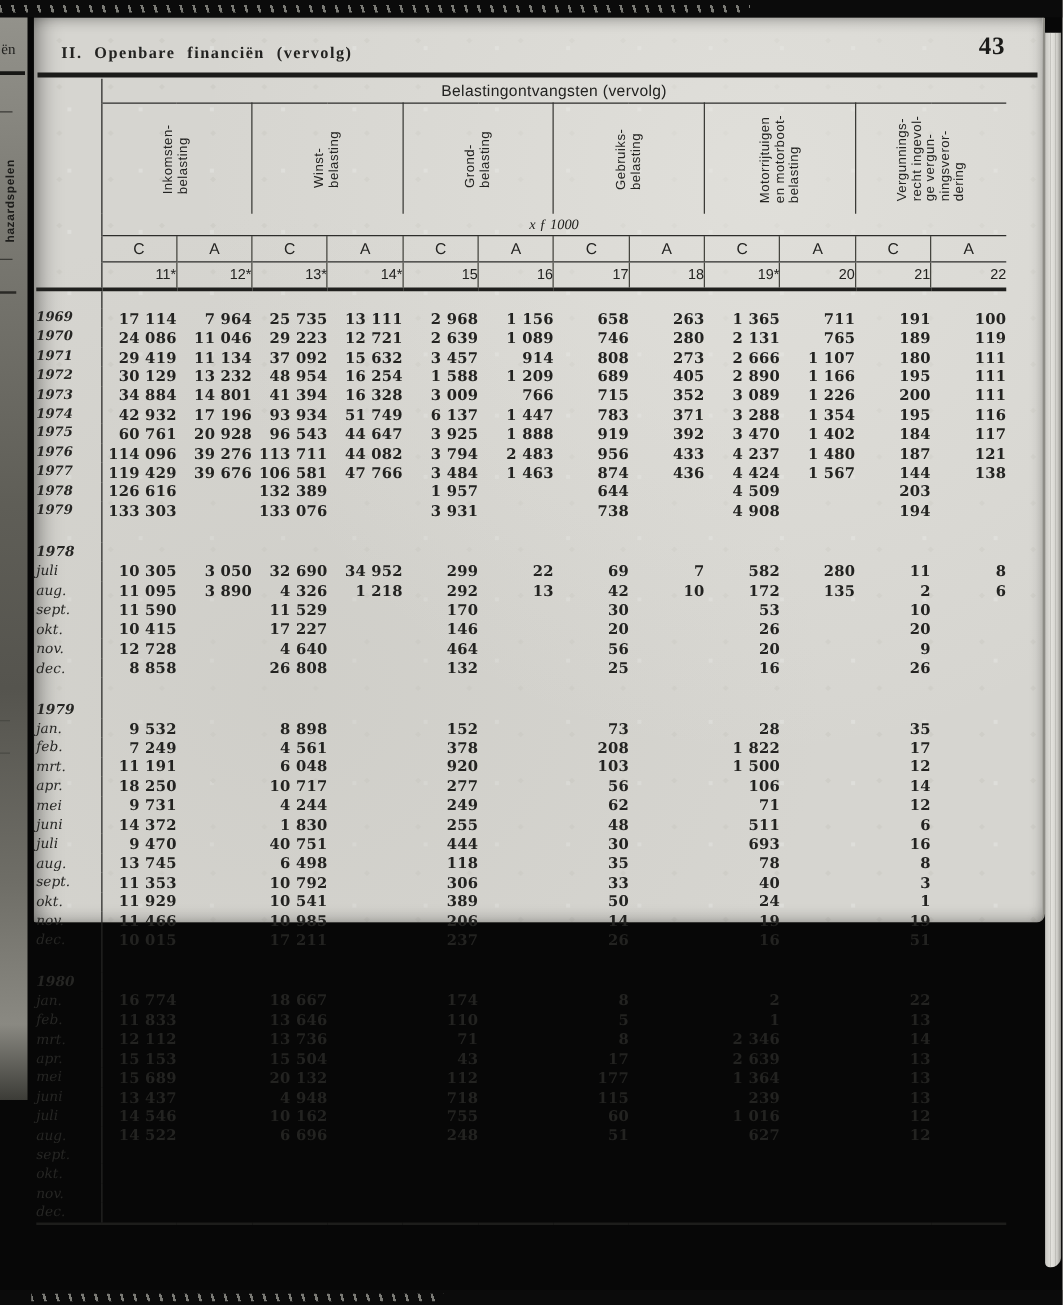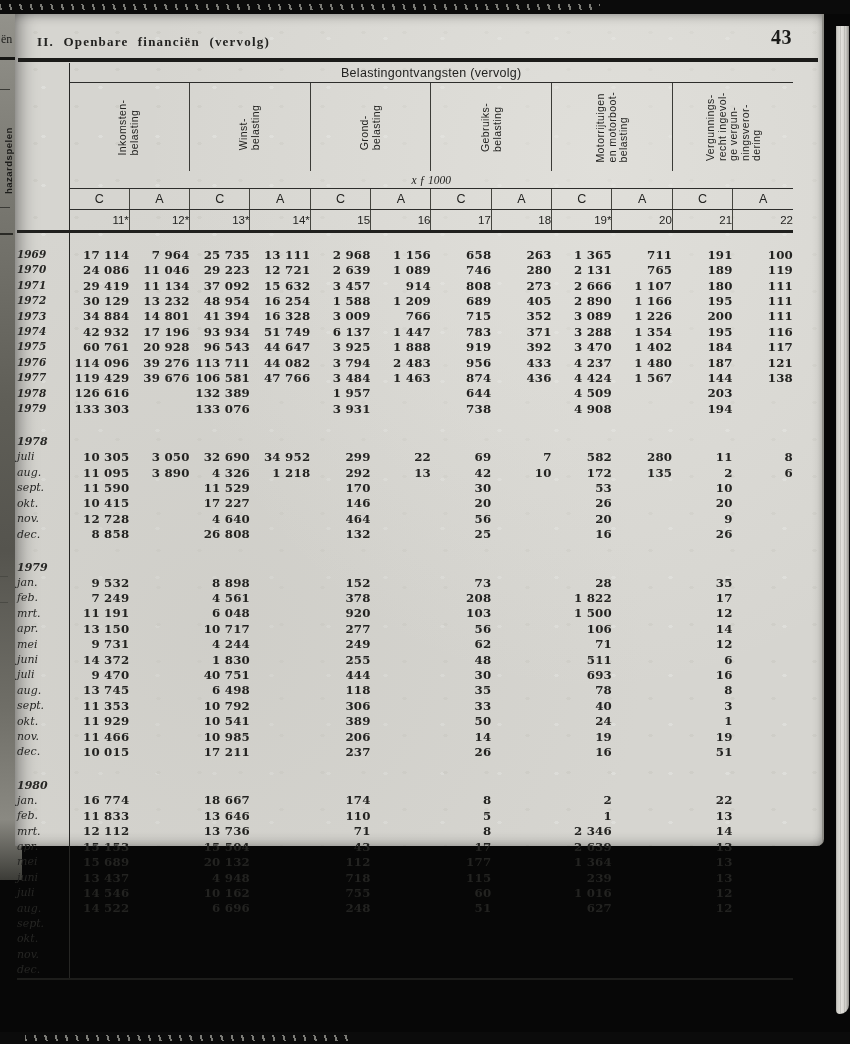--- a/index.html
+++ b/index.html
@@ -29,21 +29,21 @@
   .sliver .t3{top:219px;width:13px;height:2px;background:#2a2a26;}
   .sliver .t4{top:562px;width:8px;background:#4a4a44;}
   .sliver .t5{top:588px;width:8px;background:#4a4a44;}
   .sliver .frag-vert{
     position:absolute;left:3px;top:88px;height:92px;width:14px;
     writing-mode:vertical-rl;transform:rotate(180deg);
     font:bold 9.5px "Liberation Sans",sans-serif;color:#1d1d1b;letter-spacing:.5px;white-space:nowrap;
   }
   
   .page{
-    position:absolute;left:15px;top:14px;width:807px;height:832px;
+    position:absolute;left:27px;top:14px;width:807px;height:724px;
     background-color:#d6d5d0;
     background-image:
       radial-gradient(ellipse at 72% 18%, rgba(232,231,226,.55) 0%, rgba(232,231,226,0) 55%),
       radial-gradient(ellipse at 25% 75%, rgba(201,200,194,.5) 0%, rgba(201,200,194,0) 50%),
       radial-gradient(#cfcec8 7%, transparent 7%),
       radial-gradient(#dededa 5%, transparent 5%);
     background-size:auto,auto,41px 37px,57px 49px;
     border-right:2px solid #8d8c86;
     border-radius:0 0 7px 2px;
     box-shadow:
@@ -555,21 +555,21 @@
             <td class="val"></td>
             <td class="val">103</td>
             <td class="val"></td>
             <td class="val">1 500</td>
             <td class="val"></td>
             <td class="val">12</td>
             <td class="val"></td>
           </tr>
           <tr>
             <td class="lblc rowlbl">apr.</td>
-            <td class="val">13 150</td>
+            <td class="val">18 250</td>
             <td class="val"></td>
             <td class="val">10 717</td>
             <td class="val"></td>
             <td class="val">277</td>
             <td class="val"></td>
             <td class="val">56</td>
             <td class="val"></td>
             <td class="val">106</td>
             <td class="val"></td>
             <td class="val">14</td>

